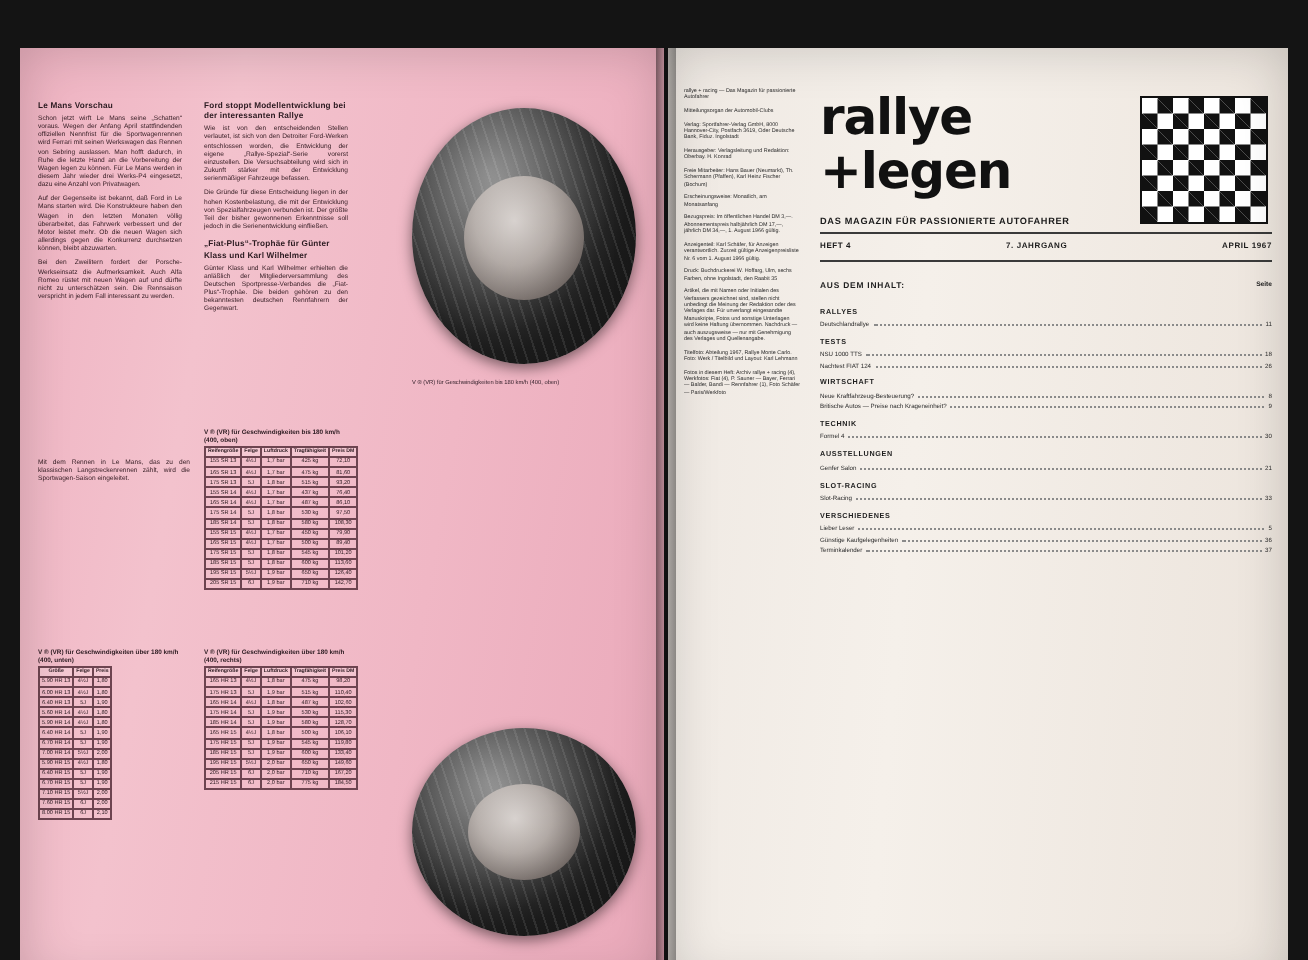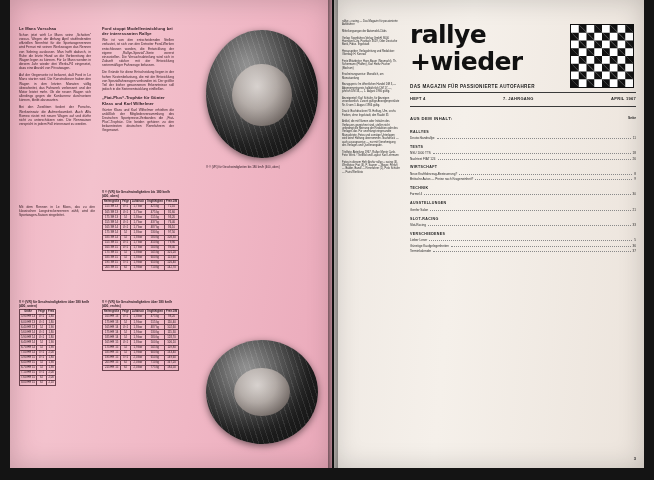--- a/index.html
+++ b/index.html
@@ -1,20 +1,20 @@
 <!DOCTYPE html>
 <html><head>
 <meta charset="utf-8">
 <style>
   html,body{margin:0;padding:0;background:#0f0f10;}
   body{width:654px;height:480px;overflow:hidden;font-family:"Liberation Sans",sans-serif;}
   #page{position:relative;width:654px;height:480px;background:#141414;}
 
   
-  .spread{position:absolute;left:10px;top:0;width:634px;height:456px;}
+  .spread{position:absolute;left:10px;top:24px;width:634px;height:456px;}
 
   .leaf{position:absolute;top:0;height:468px;overflow:hidden;}
   .leaf.left{left:0;width:322px;background:#f0b9c6;
      background:linear-gradient(100deg,#efb3c2 0%,#f3c2cd 28%,#f0b7c5 62%,#eaa9ba 100%);}
   .leaf.right{left:324px;width:310px;background:#efe7e0;
      background:linear-gradient(95deg,#efe9e3 0%,#f5f0ea 40%,#ece4dc 100%);}
   .leaf.left:after,.leaf.right:after{content:"";position:absolute;inset:0;pointer-events:none;
      box-shadow:inset 0 0 26px rgba(0,0,0,.18);}
 
   .gutter{position:absolute;left:318px;top:0;width:10px;height:468px;
@@ -434,21 +434,21 @@
           <p>Druck: Buchdruckerei W. Hoffarg, Ulm, sechs Farben, ohne Ingolstadt, den Raabit 35</p>
           <p>Artikel, die mit Namen oder Initialen des Verfassers gezeichnet sind, stellen nicht unbedingt die Meinung der Redaktion oder des Verlages dar. Für unverlangt eingesandte Manuskripte, Fotos und sonstige Unterlagen wird keine Haftung übernommen. Nachdruck — auch auszugsweise — nur mit Genehmigung des Verlages und Quellenangabe.</p>
           <p>Titelfoto: Abteilung 1967, Rallye Monte Carlo. Foto: Werk / Titelbild und Layout: Karl Lehmann</p>
           <p>Fotos in diesem Heft: Archiv rallye + racing (4), Werkfotos: Fiat (4), P. Sauner — Bayer, Ferrari — Balder, Bandi — Rennfahrer (1), Foto Schäfer — Paris/Werkfoto</p>
         </div>
       </div>
 
       <div class="masthead">
         <div class="logo">rallye</div>
         <div class="logo" style="margin-top:2px;">
-          <span class="plus">+</span><span>wieder</span>
+          <span class="plus">+</span><span>legen</span>
         </div>
         <div class="checker"></div>
       </div>
 
       <div class="tagline">DAS MAGAZIN FÜR PASSIONIERTE AUTOFAHRER</div>
       <div class="rule" style="left:76px;top:92px;width:226px;"></div>
       <div class="issueline">
         <span>HEFT 4</span>
         <span>7. JAHRGANG</span>
         <span>APRIL 1967</span>

